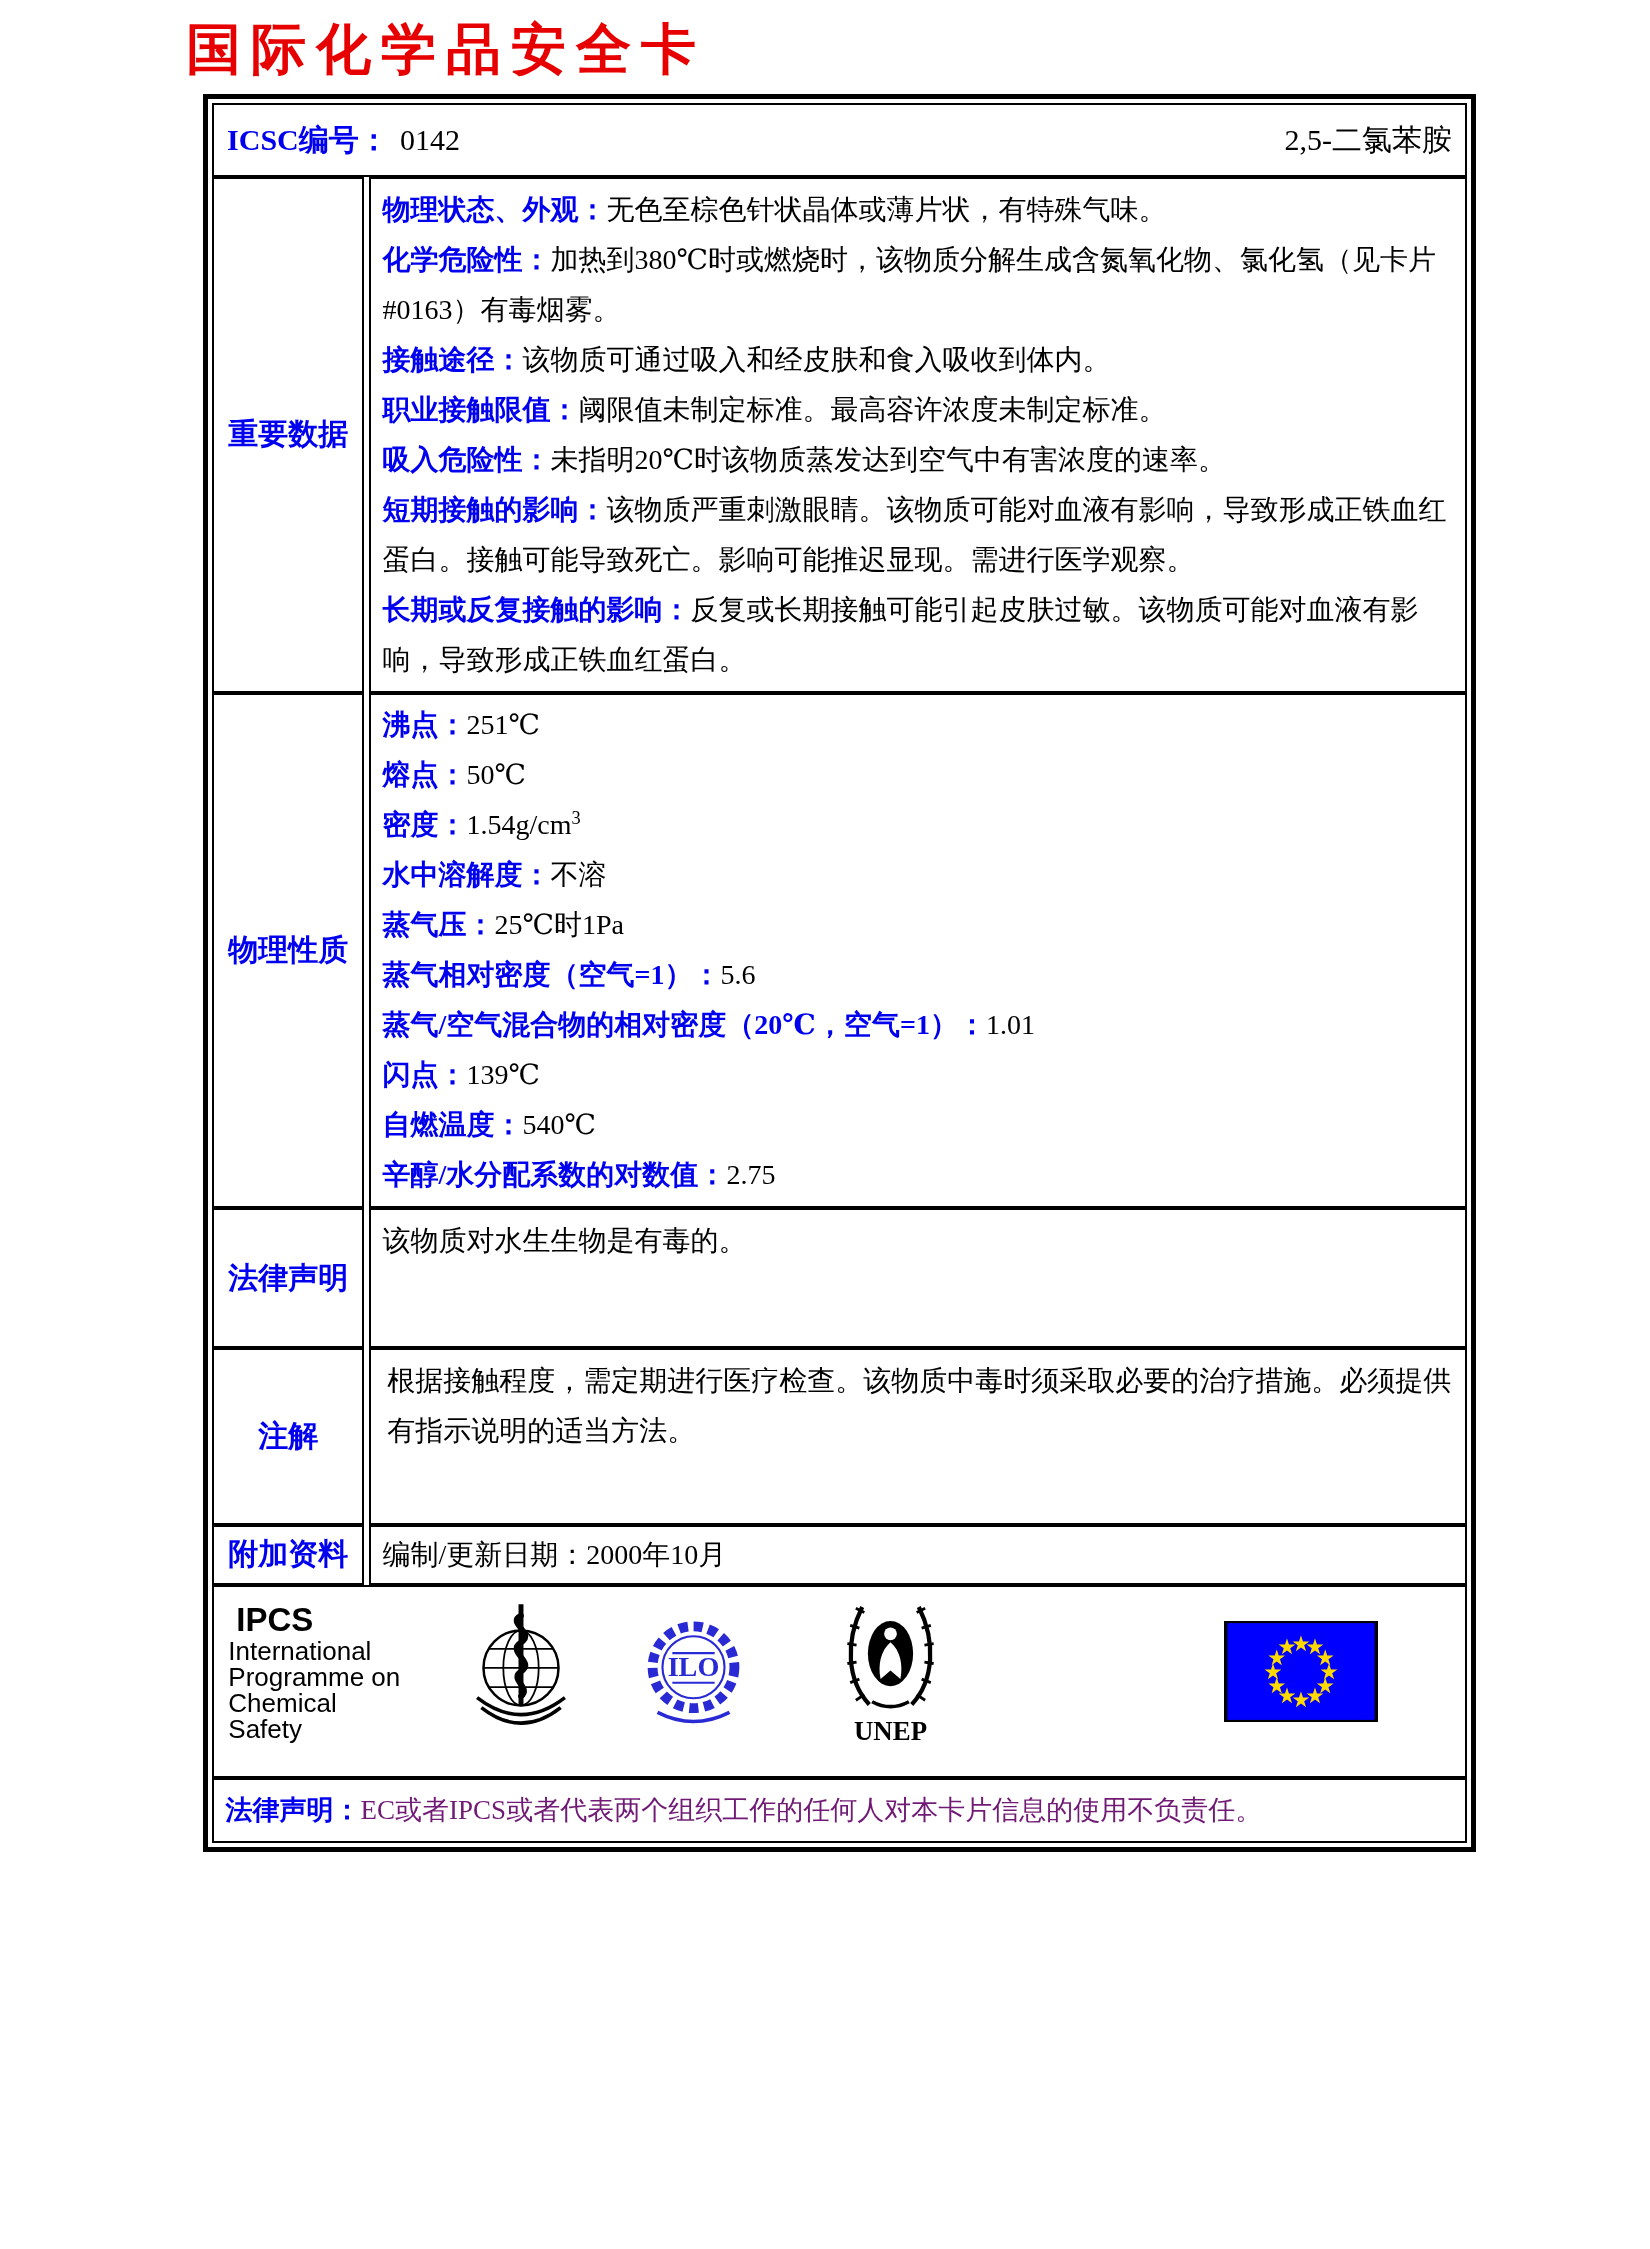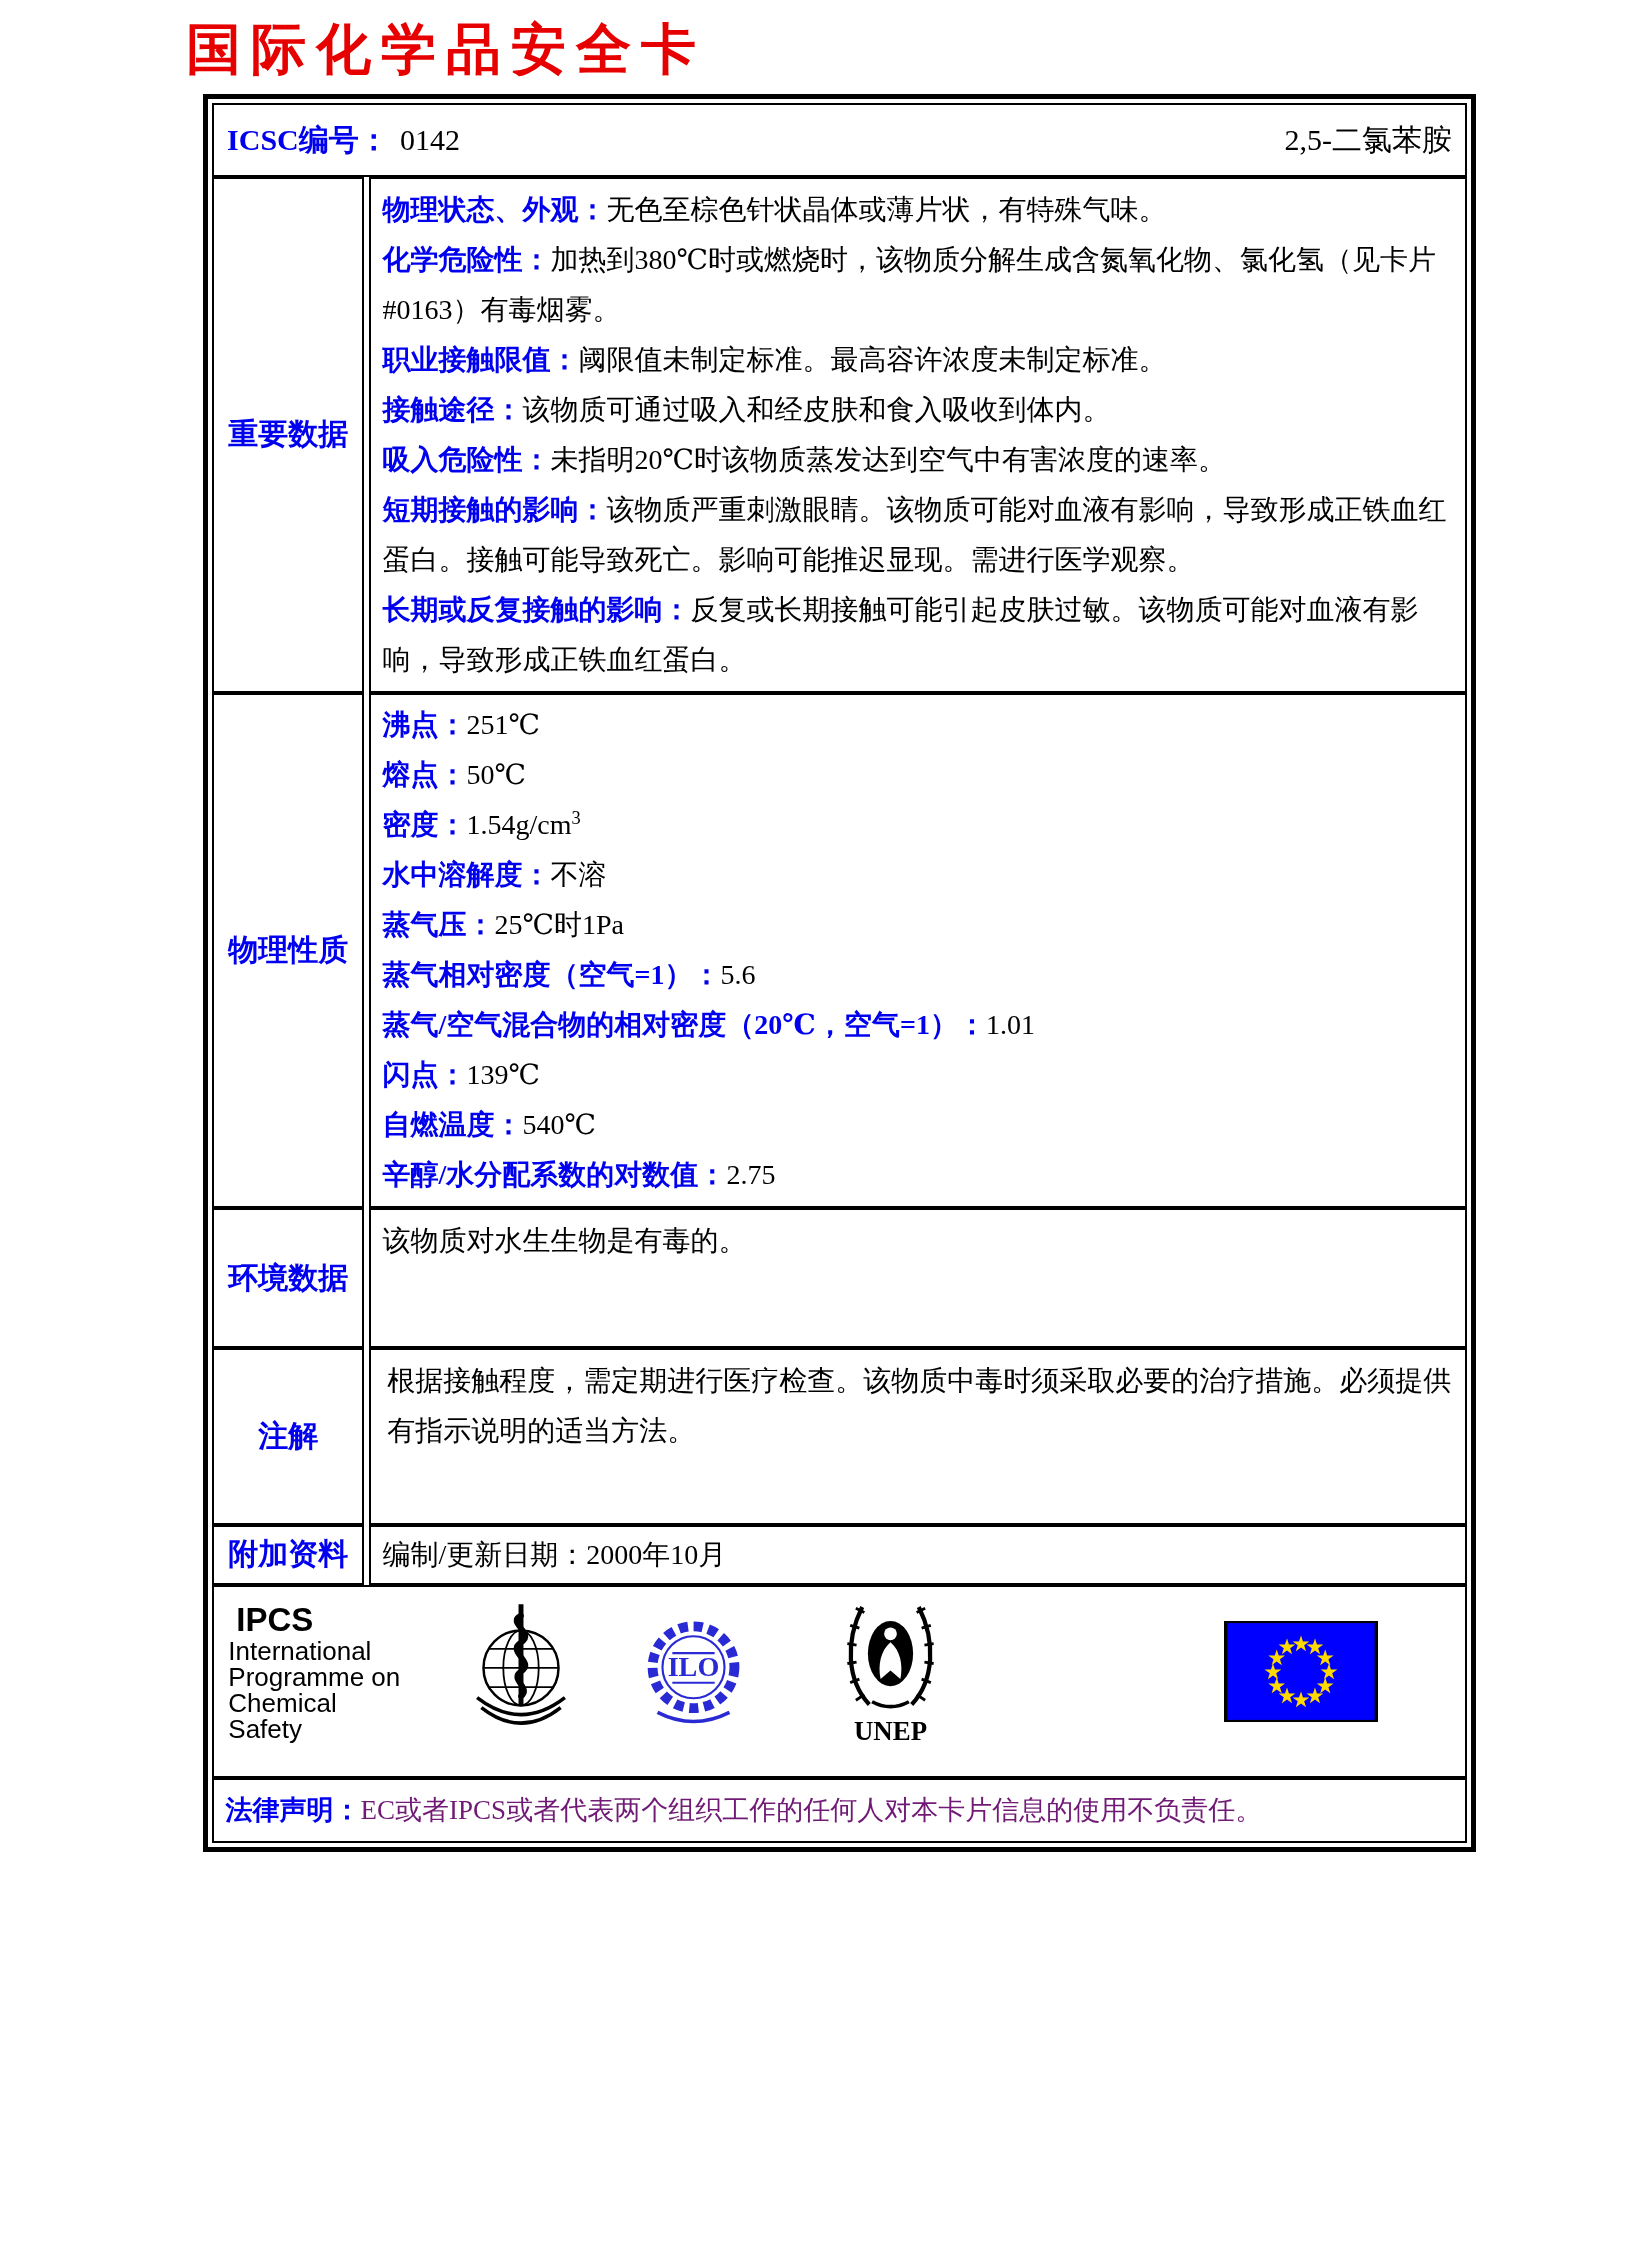--- a/index.html
+++ b/index.html
@@ -96,22 +96,22 @@
       <span class="hdr-term">ICSC编号：</span><span class="hdr-num">0142</span>
     </div>
     <div class="hdr-name">2,5-二氯苯胺</div>
   </div>
 
   <div class="row2">
     <div class="cell label-cell">重要数据</div>
     <div class="cell content-cell">
         <div class="entry"><span class="term">物理状态、外观：</span><span class="val">无色至棕色针状晶体或薄片状，有特殊气味。</span></div>
         <div class="entry"><span class="term">化学危险性：</span><span class="val">加热到380℃时或燃烧时，该物质分解生成含氮氧化物、氯化氢（见卡片#0163）有毒烟雾。</span></div>
+        <div class="entry"><span class="term">接触途径：</span><span class="val">该物质可通过吸入和经皮肤和食入吸收到体内。</span></div>
         <div class="entry"><span class="term">职业接触限值：</span><span class="val">阈限值未制定标准。最高容许浓度未制定标准。</span></div>
-        <div class="entry"><span class="term">接触途径：</span><span class="val">该物质可通过吸入和经皮肤和食入吸收到体内。</span></div>
         <div class="entry"><span class="term">吸入危险性：</span><span class="val">未指明20℃时该物质蒸发达到空气中有害浓度的速率。</span></div>
         <div class="entry"><span class="term">短期接触的影响：</span><span class="val">该物质严重刺激眼睛。该物质可能对血液有影响，导致形成正铁血红蛋白。接触可能导致死亡。影响可能推迟显现。需进行医学观察。</span></div>
         <div class="entry"><span class="term">长期或反复接触的影响：</span><span class="val">反复或长期接触可能引起皮肤过敏。该物质可能对血液有影响，导致形成正铁血红蛋白。</span></div>
       </div>
   </div>
 
   <div class="row2">
     <div class="cell label-cell">物理性质</div>
     <div class="cell content-cell">
         <div class="entry"><span class="term">沸点：</span><span class="val">251℃</span></div>
@@ -121,21 +121,21 @@
         <div class="entry"><span class="term">蒸气压：</span><span class="val">25℃时1Pa</span></div>
         <div class="entry"><span class="term">蒸气相对密度（空气=1）：</span><span class="val">5.6</span></div>
         <div class="entry"><span class="term">蒸气/空气混合物的相对密度（20℃，空气=1）：</span><span class="val">1.01</span></div>
         <div class="entry"><span class="term">闪点：</span><span class="val">139℃</span></div>
         <div class="entry"><span class="term">自燃温度：</span><span class="val">540℃</span></div>
         <div class="entry"><span class="term">辛醇/水分配系数的对数值：</span><span class="val">2.75</span></div>
       </div>
   </div>
 
   <div class="row2">
-    <div class="cell label-cell">环境数据</div>
+    <div class="cell label-cell">法律声明</div>
     <div class="cell content-cell env-content">
         <div class="entry"><span class="val">该物质对水生生物是有毒的。</span></div>
       </div>
   </div>
 
   <div class="row2">
     <div class="cell label-cell">注解</div>
     <div class="cell content-cell notes-content">
         <div class="entry"><span class="val">根据接触程度，需定期进行医疗检查。该物质中毒时须采取必要的治疗措施。必须提供有指示说明的适当方法。</span></div>
       </div>

